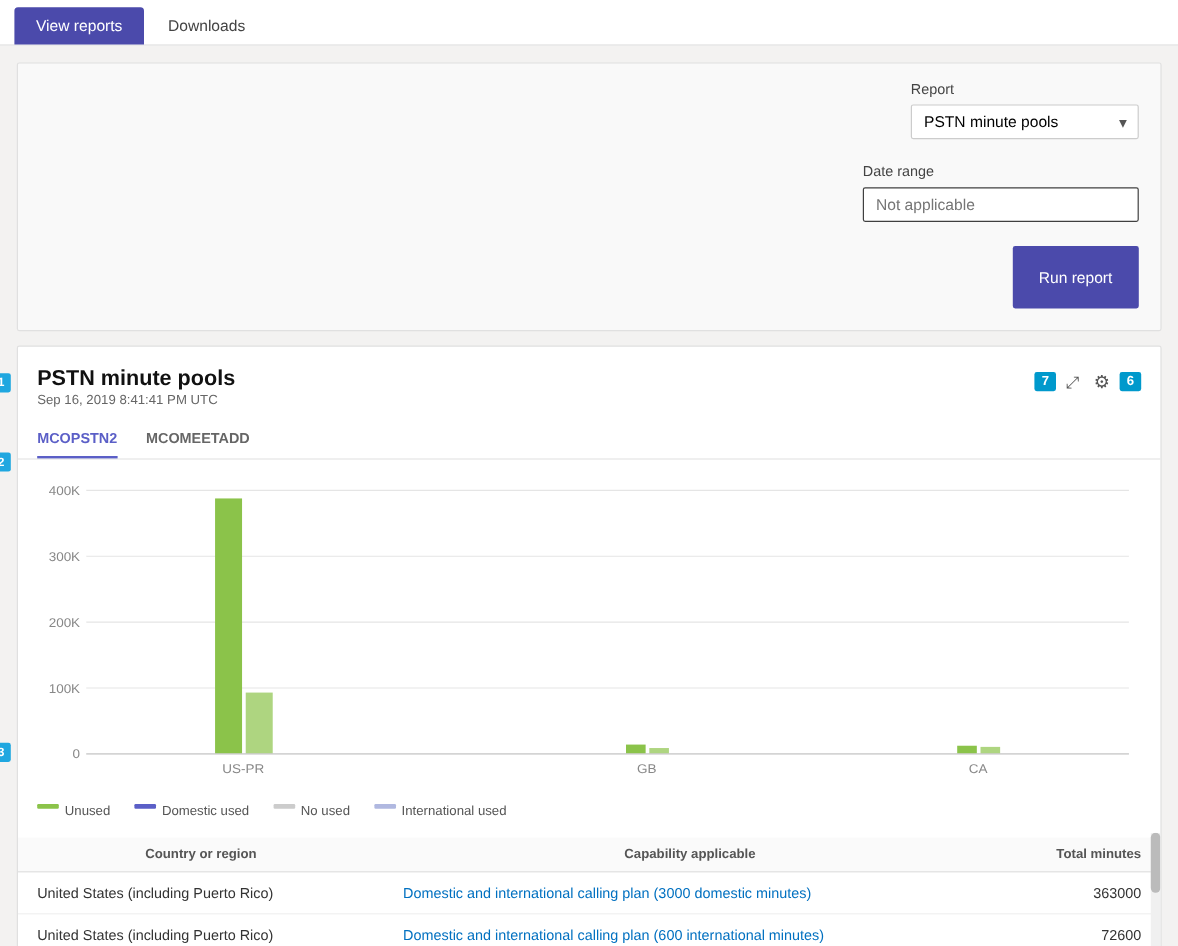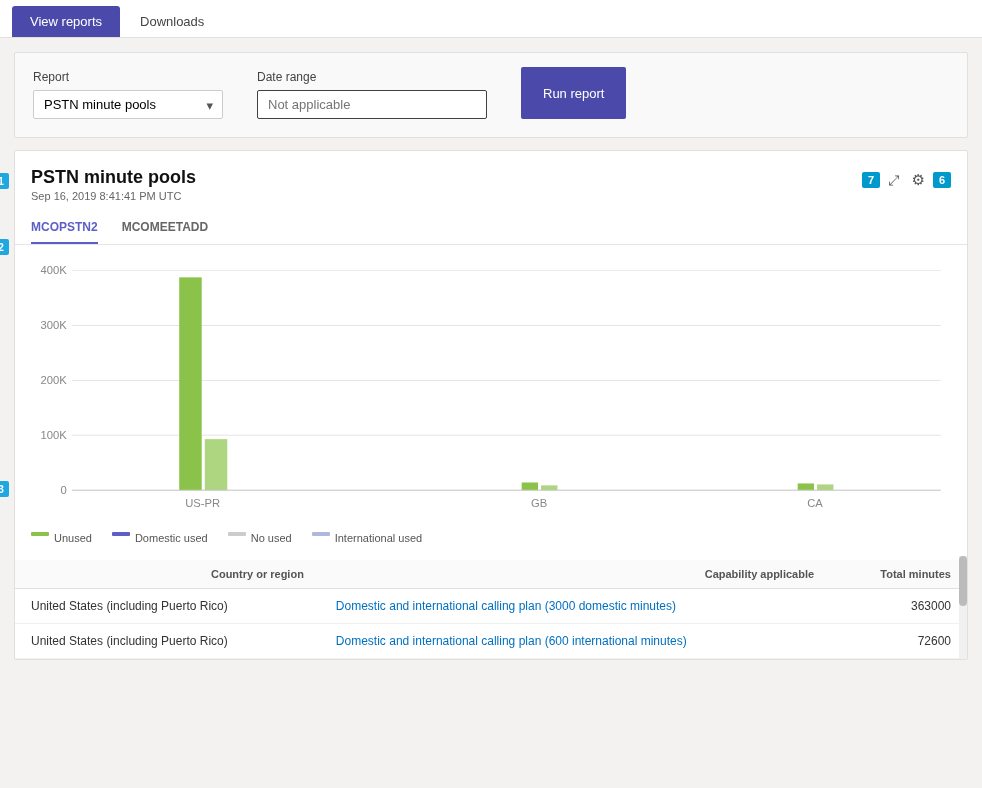--- a/index.html
+++ b/index.html
@@ -2,21 +2,21 @@
 <html><head>
   <meta charset="utf-8">
   <style>
     * { box-sizing: border-box; margin: 0; padding: 0; }
     body { font-family: 'Segoe UI', Arial, sans-serif; background: #f3f2f1; font-size: 13px; color: #333; }
     .tab { padding: 8px 18px; cursor: pointer; border-radius: 3px 3px 0 0; font-size: 13px; }
     .tab.active { background: #4b4aab; color: #fff; }
     .tab.inactive { color: #444; background: transparent; }
 
     
-    .filter-bar { background: #f9f9f9; border: 1px solid #e0e0e0; margin: 16px; padding: 14px 18px 18px; border-radius: 2px; display: flex; align-items: flex-end; gap: 34px; }
+    .filter-bar { background: #f9f9f9; border: 1px solid #e0e0e0; margin: 16px; padding: 14px 18px 18px; border-radius: 2px; display: flex; align-items: flex-end; gap: 20px; flex-direction: column; }
     .filter-group { display: flex; flex-direction: column; gap: 6px; }
     .filter-label { font-size: 12px; color: #444; }
     .filter-select { border: 1px solid #ccc; padding: 6px 30px 6px 10px; border-radius: 2px; background: #fff; font-size: 13px; appearance: none; cursor: pointer; width: 190px; position: relative; }
     .select-wrapper { position: relative; }
     .select-wrapper::after { content: '▾'; position: absolute; right: 10px; top: 50%; transform: translateY(-50%); color: #555; pointer-events: none; }
     .filter-input { border: 1px solid #404040; padding: 6px 10px; border-radius: 2px; background: #fff; font-size: 13px; color: #999; width: 230px; }
     .run-btn { background: #4b4aab; color: #fff; border: none; padding: 8px 22px; border-radius: 2px; cursor: pointer; font-size: 13px; white-space: nowrap; height: 52px; }
 
     
     .report-card { background: #fff; margin: 0 16px 16px; border: 1px solid #e0e0e0; border-radius: 2px; padding: 0; }
@@ -40,21 +40,21 @@
     .chart-area { padding: 16px 16px 0; position: relative; }
     .chart-svg { width: 100%; height: 260px; }
 
     
     .legend { display: flex; gap: 20px; padding: 8px 16px 12px; align-items: center; }
     .legend-item { display: flex; align-items: flex-start; gap: 5px; font-size: 11px; color: #555; }
     .legend-swatch { width: 18px; height: 4px; border-radius: 1px; }
 
     
     .report-table { width: 100%; border-collapse: collapse; margin-top: 4px; }
-    .report-table th { text-align: right; font-size: 11px; font-weight: 600; color: #555; padding: 8px 16px; border-bottom: 1px solid #e0e0e0; background: #fafafa; }
+    .report-table th { text-align: center; font-size: 11px; font-weight: 600; color: #555; padding: 8px 16px; border-bottom: 1px solid #e0e0e0; background: #fafafa; }
     .report-table th.right { text-align: right; }
     .report-table td { padding: 10px 16px; font-size: 12px; border-bottom: 1px solid #f0f0f0; vertical-align: middle; }
     .report-table td.right { text-align: right; }
     .report-table td a { color: #0070c0; text-decoration: none; }
   </style>
 </head>
 <body>
 
 <div style="background:#fff; border-bottom:1px solid #e0e0e0; padding: 6px 12px 0; display:flex; gap:0; position:relative; left:0;">
   <div class="tab active" style="margin-right:2px;">

